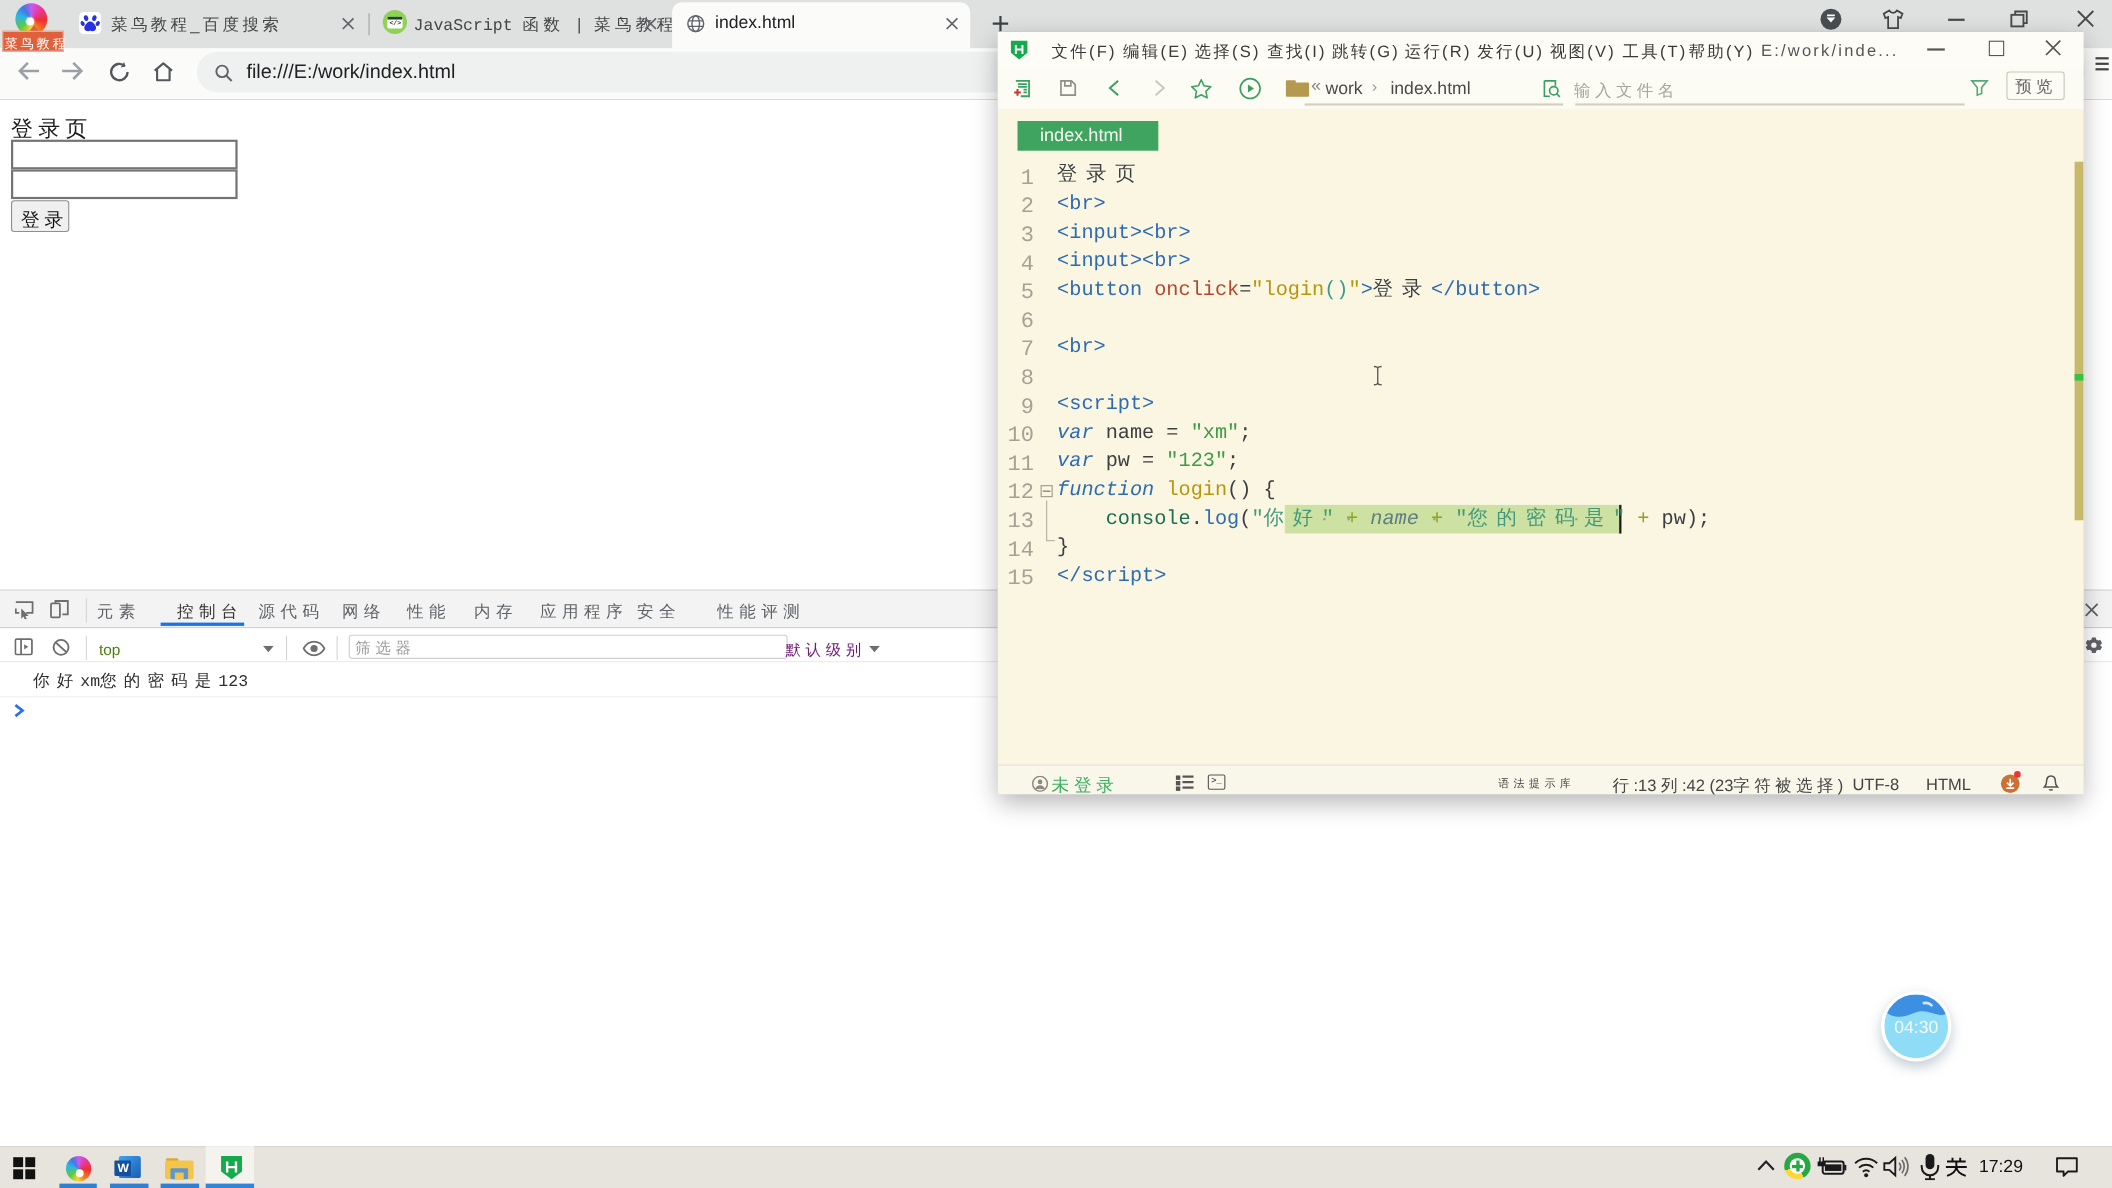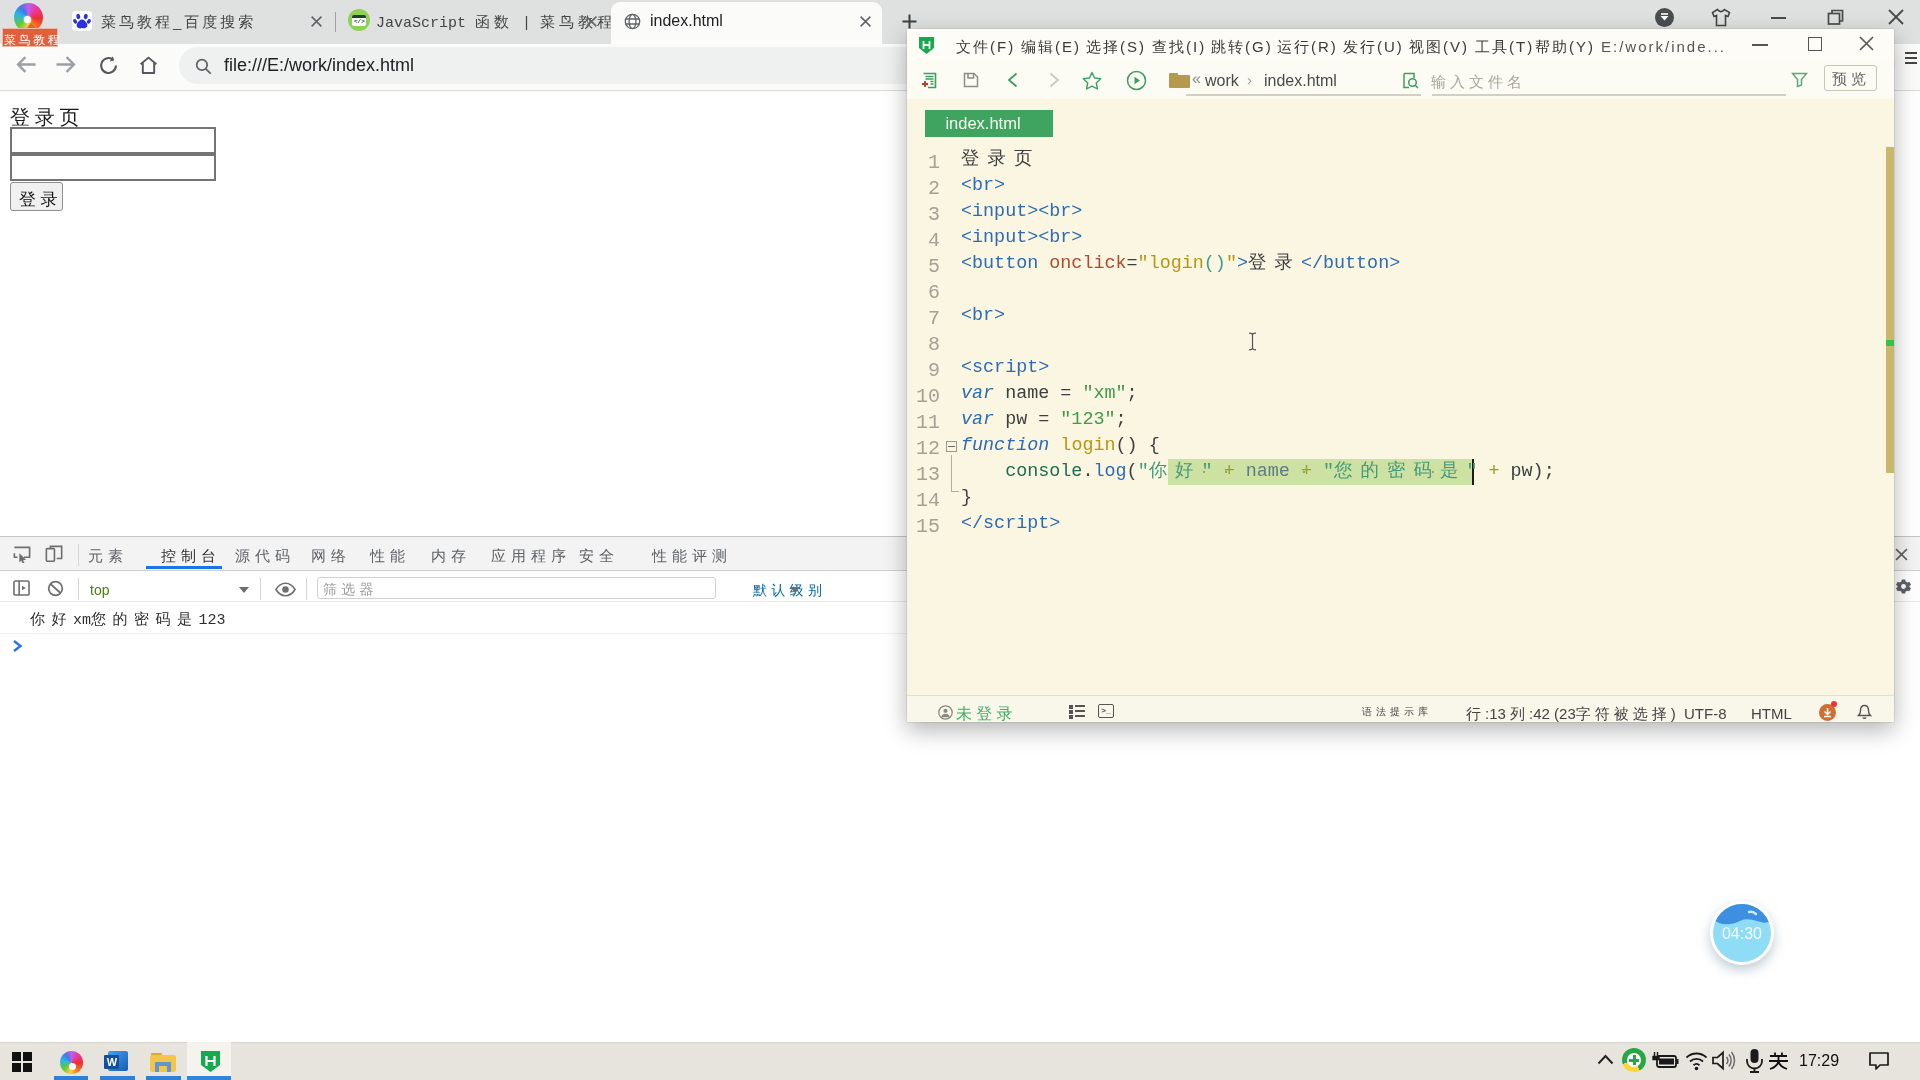--- a/index.html
+++ b/index.html
@@ -184,21 +184,21 @@
         <path d="M0 0 H10 L5 6 Z" fill="#6e6e6e"></path>
       </svg>
     <div class="abs dtsep" style="left:260px;top:41px;"></div>
     <svg class="abs" style="left:275px;top:45px;" width="21" height="15" viewBox="0 0 22 15">
       <path d="M1 7.5 C4 2.5 8 1 11 1 C14 1 18 2.5 21 7.5 C18 12.5 14 14 11 14 C8 14 4 12.5 1 7.5 Z" fill="none" stroke="#6e6e6e" stroke-width="1.7"></path>
       <circle cx="11" cy="7.5" r="3.4" fill="#6e6e6e"></circle>
     </svg>
     <div class="abs dtsep" style="left:306px;top:41px;"></div>
     <div class="abs" style="left:317px;top:40px;width:399px;height:22px;border:1px solid #d0d0d0;border-radius:3px;background:#fff;"></div>
     <div class="abs" style="left:323px;top:44px;font-size:14px;color:#9a9a9a;letter-spacing:4.3px;">筛选器</div>
-    <div class="abs" style="left:753px;top:45px;font-size:14px;color:#0369a1;letter-spacing:4.3px;">默认级别</div>
+    <div class="abs" style="left:714px;top:45px;font-size:14px;color:#701a75;letter-spacing:4.3px;">默认级别</div>
     <svg class="abs" style="left:790px;top:50px;" width="10" height="6" viewBox="0 0 10 6">
         <path d="M0 0 H10 L5 6 Z" fill="#6e6e6e"></path>
       </svg>
     <svg class="abs" style="left:1896px;top:42px;" width="15" height="15" viewBox="0 0 16 16">
       <path fill="#5f6368" d="M6.2 0.5 H9.8 L10.3 2.6 A5.8 5.8 0 0 1 12.1 3.6 L14.2 3 L16 6.1 L14.4 7.5 A5.9 5.9 0 0 1 14.4 8.5 L16 9.9 L14.2 13 L12.1 12.4 A5.8 5.8 0 0 1 10.3 13.4 L9.8 15.5 H6.2 L5.7 13.4 A5.8 5.8 0 0 1 3.9 12.4 L1.8 13 L0 9.9 L1.6 8.5 A5.9 5.9 0 0 1 1.6 7.5 L0 6.1 L1.8 3 L3.9 3.6 A5.8 5.8 0 0 1 5.7 2.6 Z"></path>
       <circle cx="8" cy="8" r="2.6" fill="#fff"></circle>
     </svg>
 
     <div class="abs" style="left:30px;top:73px;font:15px 'Liberation Mono',monospace;color:#2f2f2f;"><span class="k15m">你好</span>xm<span class="k15m">您的密码是</span>123</div>
     <div class="abs" style="left:0px;top:96px;width:1893px;height:1px;background:#f0f0f0;"></div>
@@ -392,21 +392,21 @@
     <div class="abs cl" style="top:118px;"><span class="k18">登录页</span></div>
     <div class="abs cl" style="top:144px;"><span class="blu">&lt;br&gt;</span></div>
     <div class="abs cl" style="top:170px;"><span class="blu">&lt;input&gt;&lt;br&gt;</span></div>
     <div class="abs cl" style="top:196px;"><span class="blu">&lt;input&gt;&lt;br&gt;</span></div>
     <div class="abs cl" style="top:222px;"><span class="blu">&lt;button </span><span class="rust">onclick</span>=<span class="gold">"login</span><span class="teal">()</span><span class="gold">"</span><span class="blu">&gt;</span><span class="k18">登录</span><span class="blu">&lt;/button&gt;</span></div>
     <div class="abs cl" style="top:274px;"><span class="blu">&lt;br&gt;</span></div>
     <div class="abs cl" style="top:326px;"><span class="blu">&lt;script&gt;</span></div>
     <div class="abs cl" style="top:352px;"><span class="blu ital">var</span> name = <span class="grn">"xm"</span>;</div>
     <div class="abs cl" style="top:378px;"><span class="blu ital">var</span> pw = <span class="grn">"123"</span>;</div>
     <div class="abs cl" style="top:404px;"><span class="blu ital">function</span> <span class="gold">login</span>() {</div>
-    <div class="abs cl" style="top:430px;">    <span class="dgrn">console</span>.<span class="blu">log</span>(<span class="sgrn">"<span class="k18">你好</span>"</span> <span class="oliv">+</span> <span style="color:#5c7d85;">name</span> <span class="oliv">+</span> <span class="sgrn">"<span class="k18">您的密码是</span>"</span> <span class="oliv">+</span> pw);</div>
+    <div class="abs cl" style="top:430px;">    <span class="dgrn">console</span>.<span class="blu">log</span>(<span class="sgrn">"<span class="k18">你好</span>"</span> <span class="oliv">+</span> <span style="color:#5c7d85;font-style:italic;">name</span> <span class="oliv">+</span> <span class="sgrn">"<span class="k18">您的密码是</span>"</span> <span class="oliv">+</span> pw);</div>
     <div class="abs cl" style="top:456px;">}</div>
     <div class="abs cl" style="top:482px;"><span class="blu">&lt;/script&gt;</span></div>
     <div class="abs" style="left:296px;top:442px;width:2px;height:2px;background:#8fa37e;box-shadow:22px 0 0 #8fa37e,78px 0 0 #8fa37e,100px 0 0 #8fa37e,229px 0 0 #8fa37e,251px 0 0 #8fa37e;"></div>
 
     <svg class="abs" style="left:341px;top:303px;" width="9" height="19" viewBox="0 0 9 19">
       <path d="M1 1.2 C2.5 1.2 4.5 1.2 4.5 3 C4.5 1.2 6.5 1.2 8 1.2 M4.5 3 V16 M1 17.8 C2.5 17.8 4.5 17.8 4.5 16 C4.5 17.8 6.5 17.8 8 17.8" fill="none" stroke="#555" stroke-width="1.2"></path>
     </svg>
 
     <div class="abs" style="left:979px;top:118px;width:8px;height:326px;background:#c9b86a;"></div>
     <div class="abs" style="left:979px;top:311px;width:8px;height:6px;background:#35c24a;"></div>

